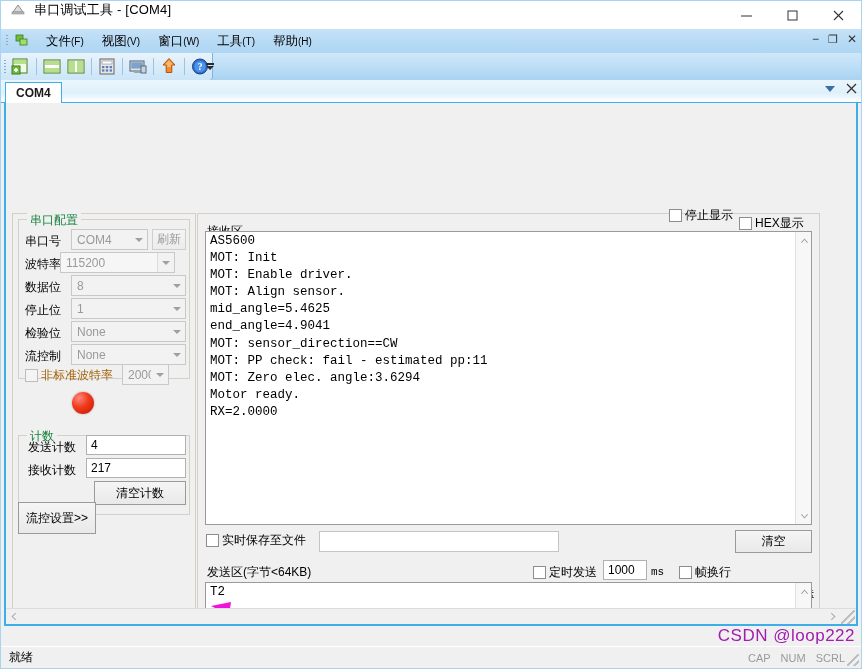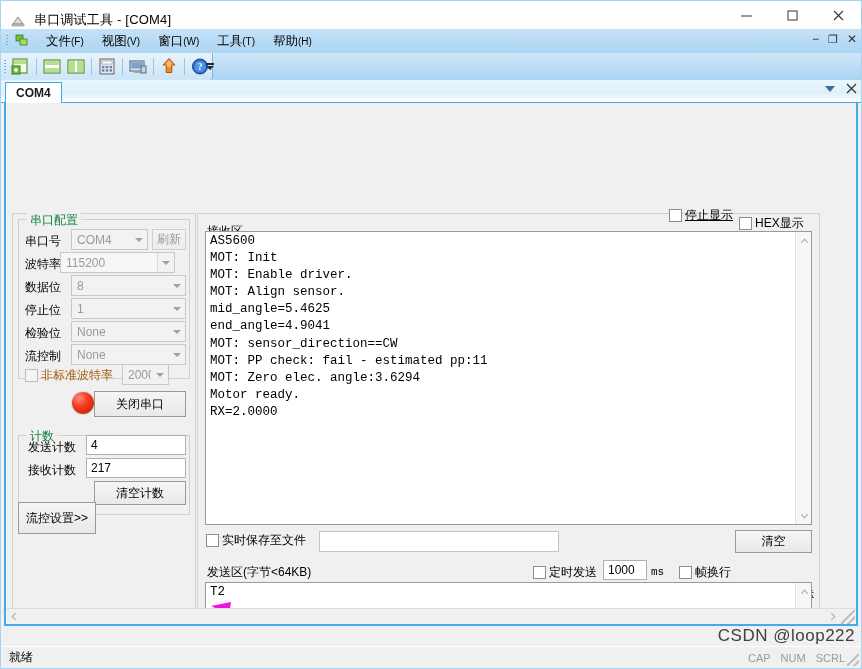--- a/index.html
+++ b/index.html
@@ -16,21 +16,21 @@
     width: 862px; height: 669px;
     background: #f0f0f0;
     border: 1px solid #a8d4f0;
     overflow: hidden;
   }
 
   
   .titlebar {
     position: absolute; left: 0; top: 0; width: 860px; height: 28px;
     background: #ffffff;
-    display: flex; align-items: flex-end;
+    display: flex; align-items: flex-start;
   }
   .titlebar .app-icon {
     width: 16px; height: 16px; margin-left: 9px; margin-right: 8px;
     position: relative; flex: none;
   }
   .titlebar .title-text {
     font-size: 13px; color: #000; letter-spacing: .2px;
   }
   .win-btns { position: absolute; right: 0; top: 0; display: flex; height: 28px; }
   .win-btn {
@@ -254,21 +254,21 @@
   .statusbar .ind { font-size: 11px; color: #9a9a9a; }
   .statusbar .corner {
     position:absolute; right:2px; bottom:2px; width:12px;height:12px;
     background-image:
       linear-gradient(135deg, transparent 45%, #c0c0c0 45%, #c0c0c0 58%, transparent 58%),
       linear-gradient(135deg, transparent 72%, #c0c0c0 72%, #c0c0c0 85%, transparent 85%);
   }
 
   .watermark {
     position: absolute; right: 6px; bottom: 22px;
-    font-size: 17px; color: #404040; white-space: nowrap;
+    font-size: 17px; color: #a21caf; white-space: nowrap;
     letter-spacing: .5px;
   }
 </style>
 </head>
 <body>
 
 <div id="app">
 
   <div class="titlebar">
     <span class="app-icon">
@@ -477,23 +477,20 @@
       <div class="chk dis" style="left:19px; top:264px;">
         <span class="box"></span>
         <span>非标准波特率</span>
       </div>
       <div class="combo" style="left:116px; top:261px; width:47px;">
         <span class="val">200000</span>
         <span class="arrow"></span>
       </div>
 
       <span class="led" style="left:66px; top:289px;"></span>
-      <div class="btn flat" style="left:88px; top:288px; width:92px; height:26px;">
-        <span>关闭串口</span>
-      </div>
 
       <div class="group" id="grp-count">
         <span class="legend">计数</span>
       </div>
       <span class="lbl" style="left:22px; top:336px;">发送计数</span>
       <div class="textbox" style="left:80px; top:332px; width:100px; height:20px;">
         <span>4</span>
       </div>
       <span class="lbl" style="left:22px; top:359px;">接收计数</span>
       <div class="textbox" style="left:80px; top:355px; width:100px; height:20px;">
@@ -501,21 +498,21 @@
       </div>
       <div class="btn flat" style="left:88px; top:378px; width:92px; height:24px;">
         <span>清空计数</span>
       </div>
 
       <div class="btn flat" style="left:12px; top:399px; width:78px; height:32px;">
         <span>流控设置&gt;&gt;</span>
       </div>
 
       <span class="sectitle" style="left:201px; top:120px;text-align:center;">接收区</span>
-      <div class="chk" style="left:663px; top:104px;text-decoration:underline;">
+      <div class="chk" style="left:663px; top:104px;">
         <span class="box"></span>
         <span>停止显示</span>
       </div>
       <div class="chk" style="left:733px; top:112px;">
         <span class="box"></span>
         <span>HEX显示</span>
       </div>
 
       <div class="recvbox">
         <div class="recvtext">AS5600

